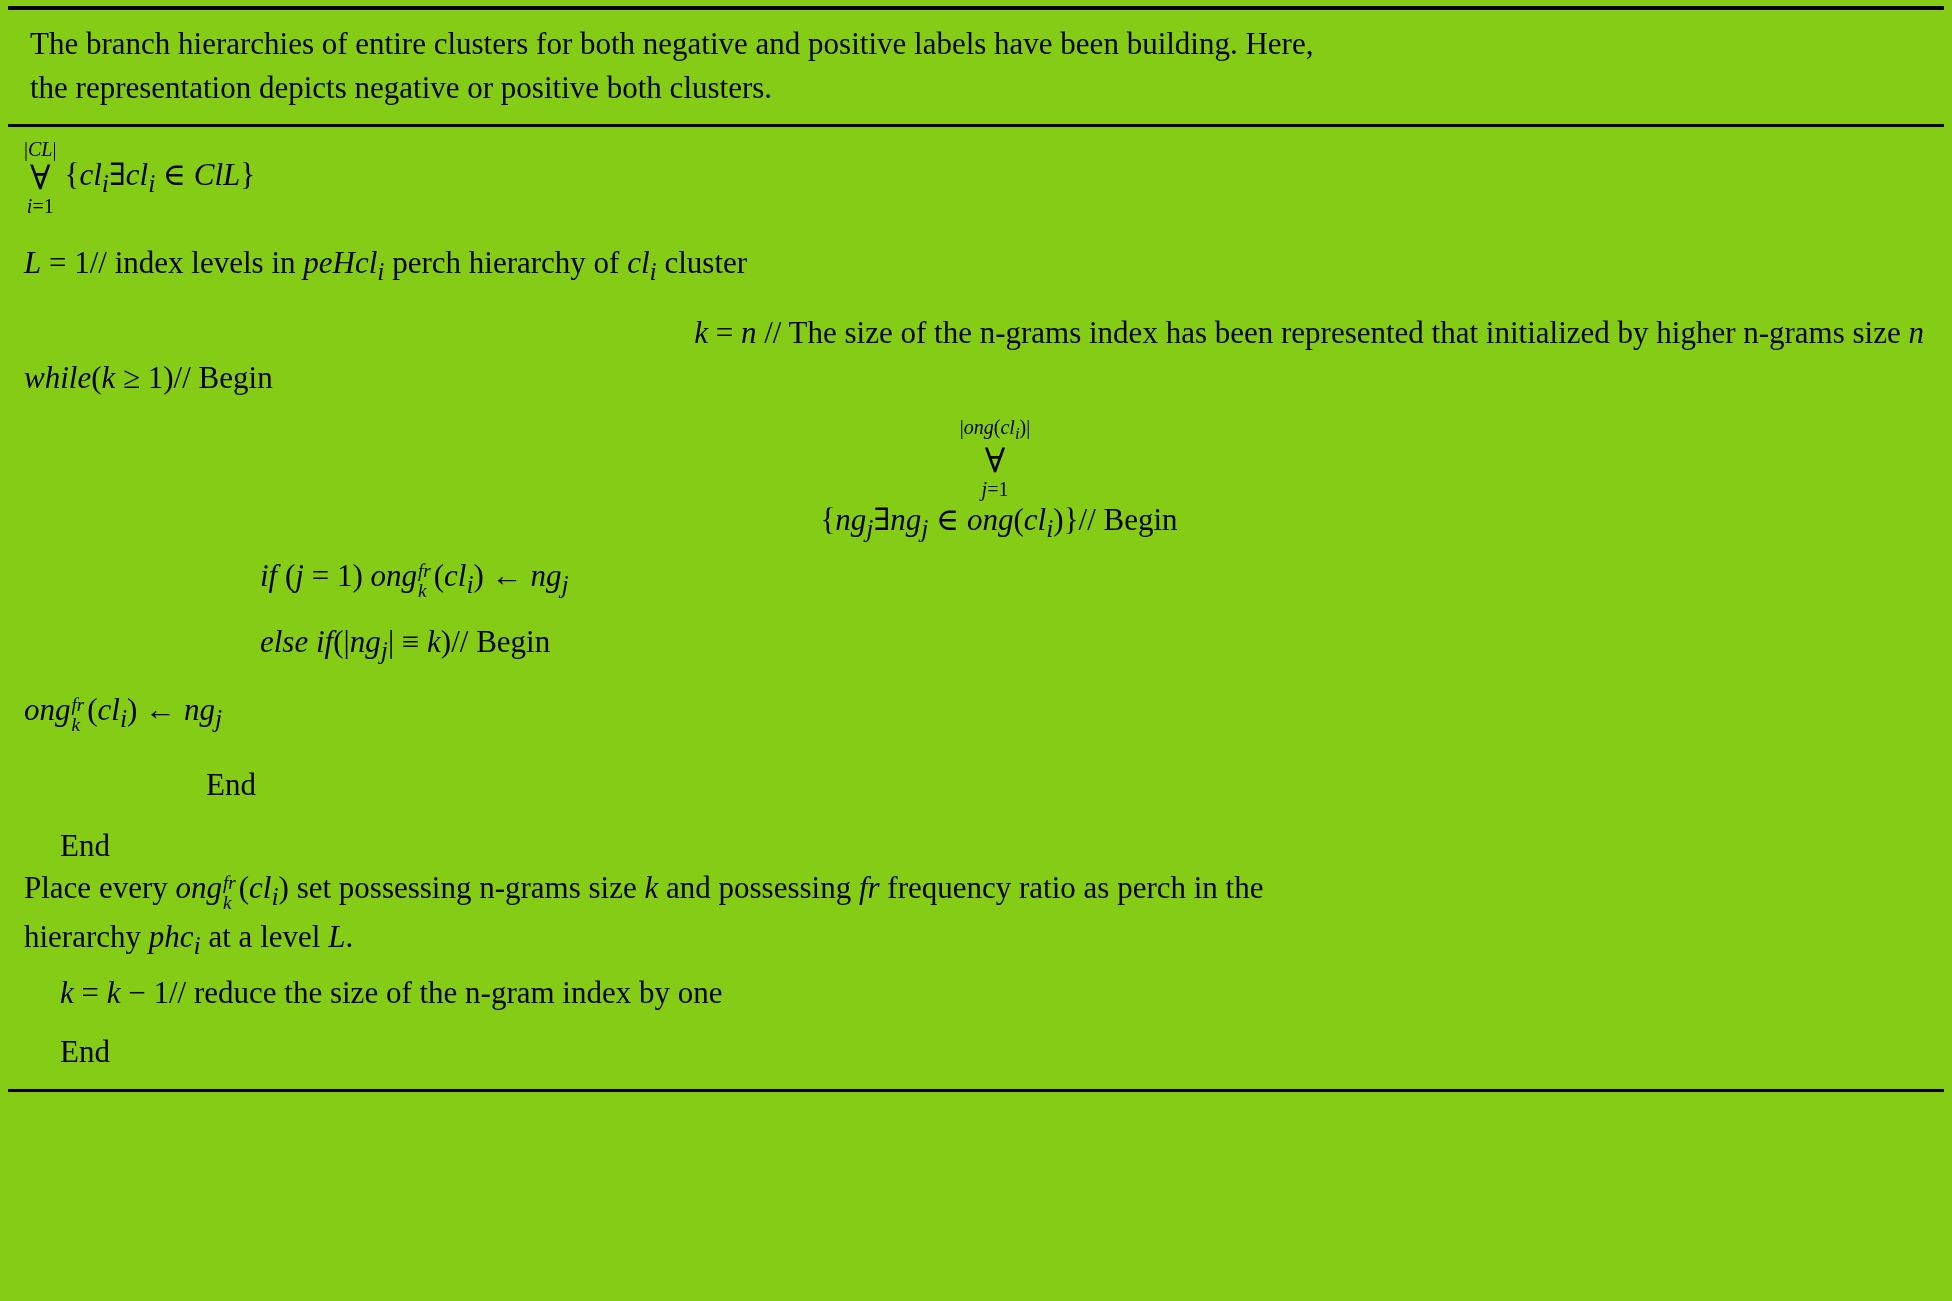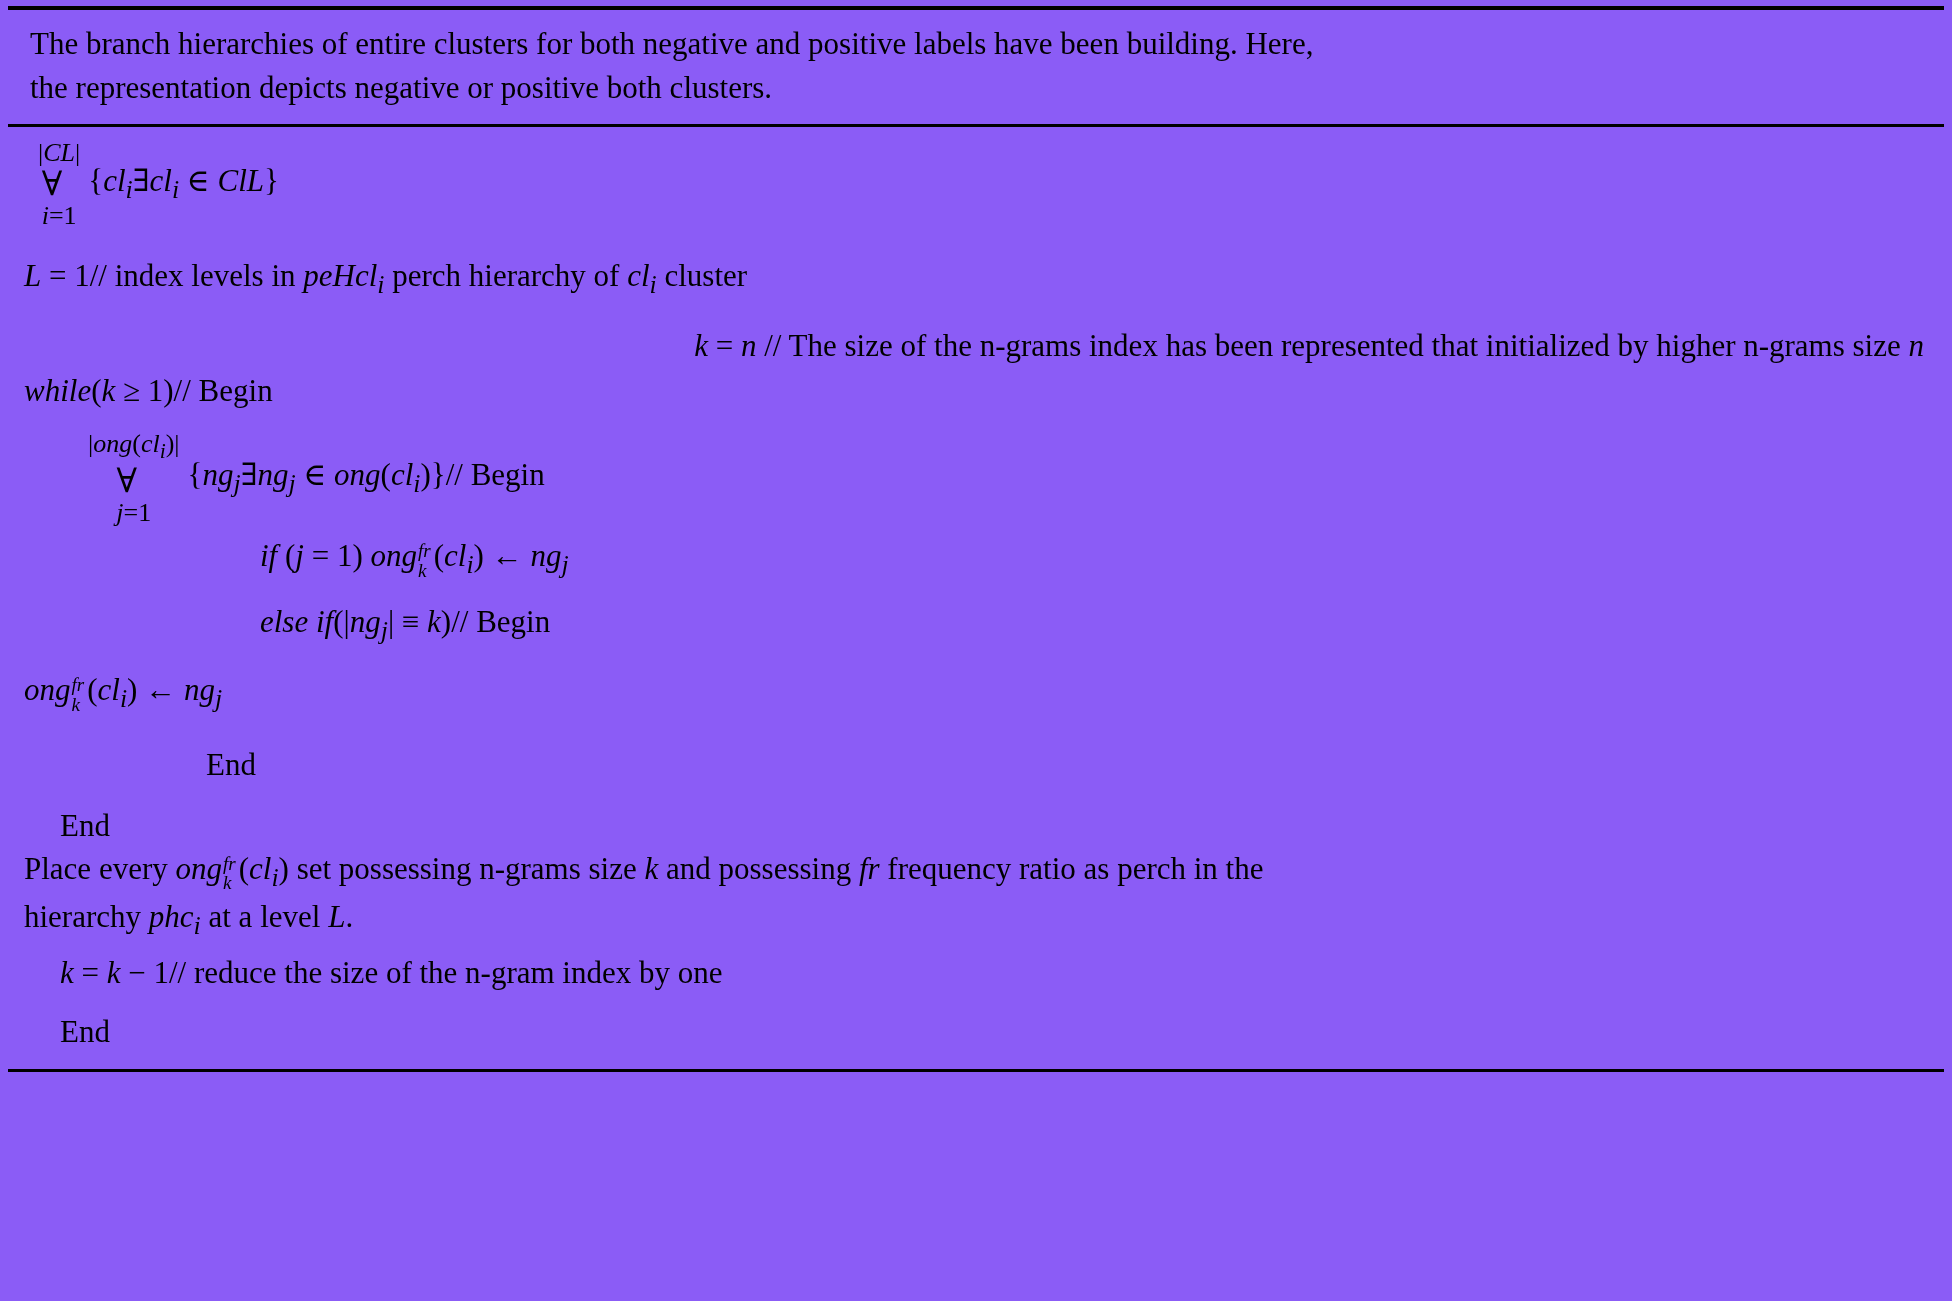--- a/index.html
+++ b/index.html
@@ -1,20 +1,20 @@
 <!DOCTYPE html>
 <html><head>
 <meta charset="utf-8">
 <style>
   html, body { margin: 0; padding: 0; background: #ffffff; }
   .page {
     position: relative;
     width: 1952px;
     height: 1301px;
-    background: #8b5cf6;
+    background: #84cc16;
     color: #000000;
     font-family: "Liberation Serif", "DejaVu Serif", serif;
     font-size: 31px;
     box-sizing: border-box;
     padding-top: 6px;
     overflow: hidden;
   }
   .rule {
     background: #000000;
     margin: 0 8px;
@@ -36,42 +36,42 @@
 
   
   .fstack {
     display: inline-flex;
     flex-direction: column;
     align-items: center;
     line-height: 1.05;
     margin-right: 8px;
     flex: 0 0 auto;
   }
-  .flim { font-size: 26px; white-space: nowrap; margin-left: 14px; }
+  .flim { font-size: 20px; white-space: nowrap; }
   .fsym { font-size: 34px; line-height: 1; padding: 1px 0; }
   .fexpr { white-space: nowrap; text-align: right; }
 
   
   .ss {
     display: inline-flex;
     flex-direction: column;
     align-items: flex-start;
     font-size: 19px;
     line-height: 1.05;
     vertical-align: middle;
     transform: translateY(2px);
     margin: 0 3px 0 1px;
   }
 
   
   .l0  { display: flex; align-items: center; margin-top: 6px; }
   .l1  { margin-top: 26px; }
   .l2  { margin-top: 24px; text-align: right; }
   .l3  { margin-top: 4px; }
-  .l4  { display: flex; align-items: center; margin-top: 18px; margin-left: 50px; }
+  .l4  { display: flex; align-items: center; margin-top: 18px; margin-left: 50px; flex-direction: column; }
   .l5  { margin-top: 10px; margin-left: 236px; }
   .l6  { margin-top: 20px; margin-left: 236px; }
   .l7  { margin-top: 22px; }
   .l8  { margin-top: 28px; margin-left: 182px; }
   .l9  { margin-top: 20px; margin-left: 36px; }
   .l10 { margin-top: 2px; }
   .l11 { margin-top: 2px; }
   .l12 { margin-top: 10px; margin-left: 36px; }
   .l13 { margin-top: 20px; margin-left: 36px; }
   .l14 { margin-top: 18px; margin-left: 36px; }

